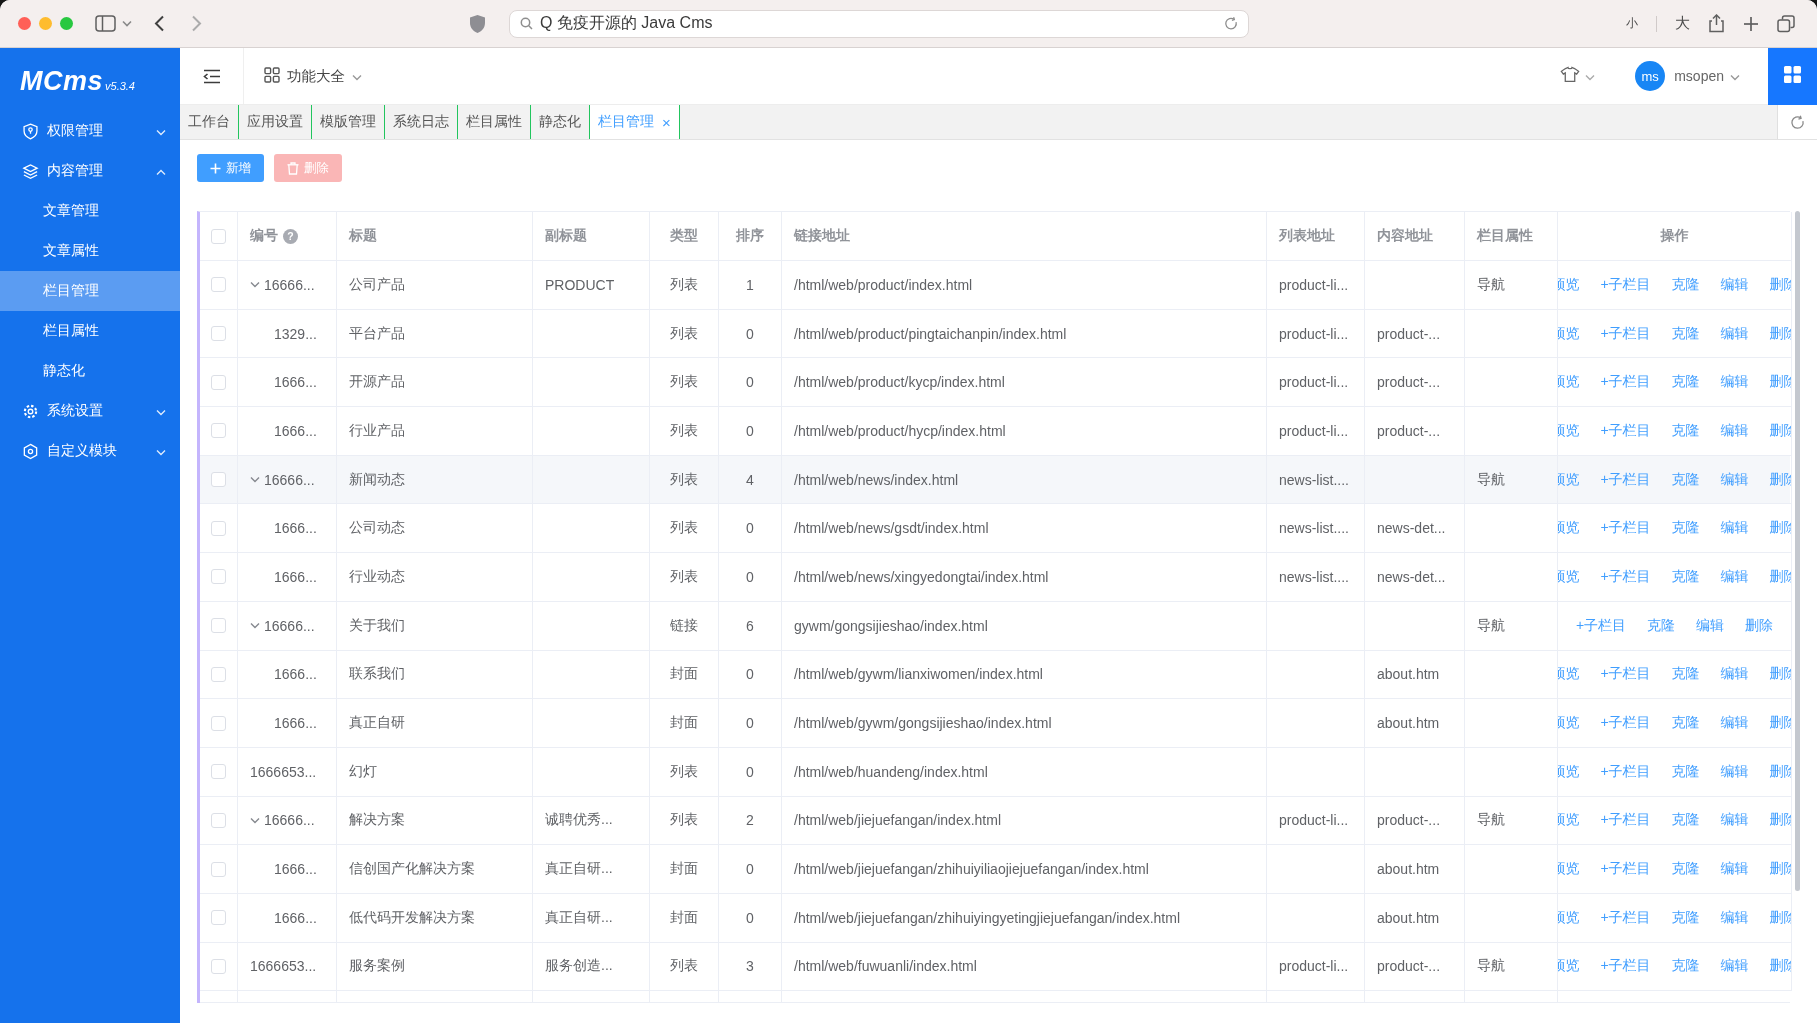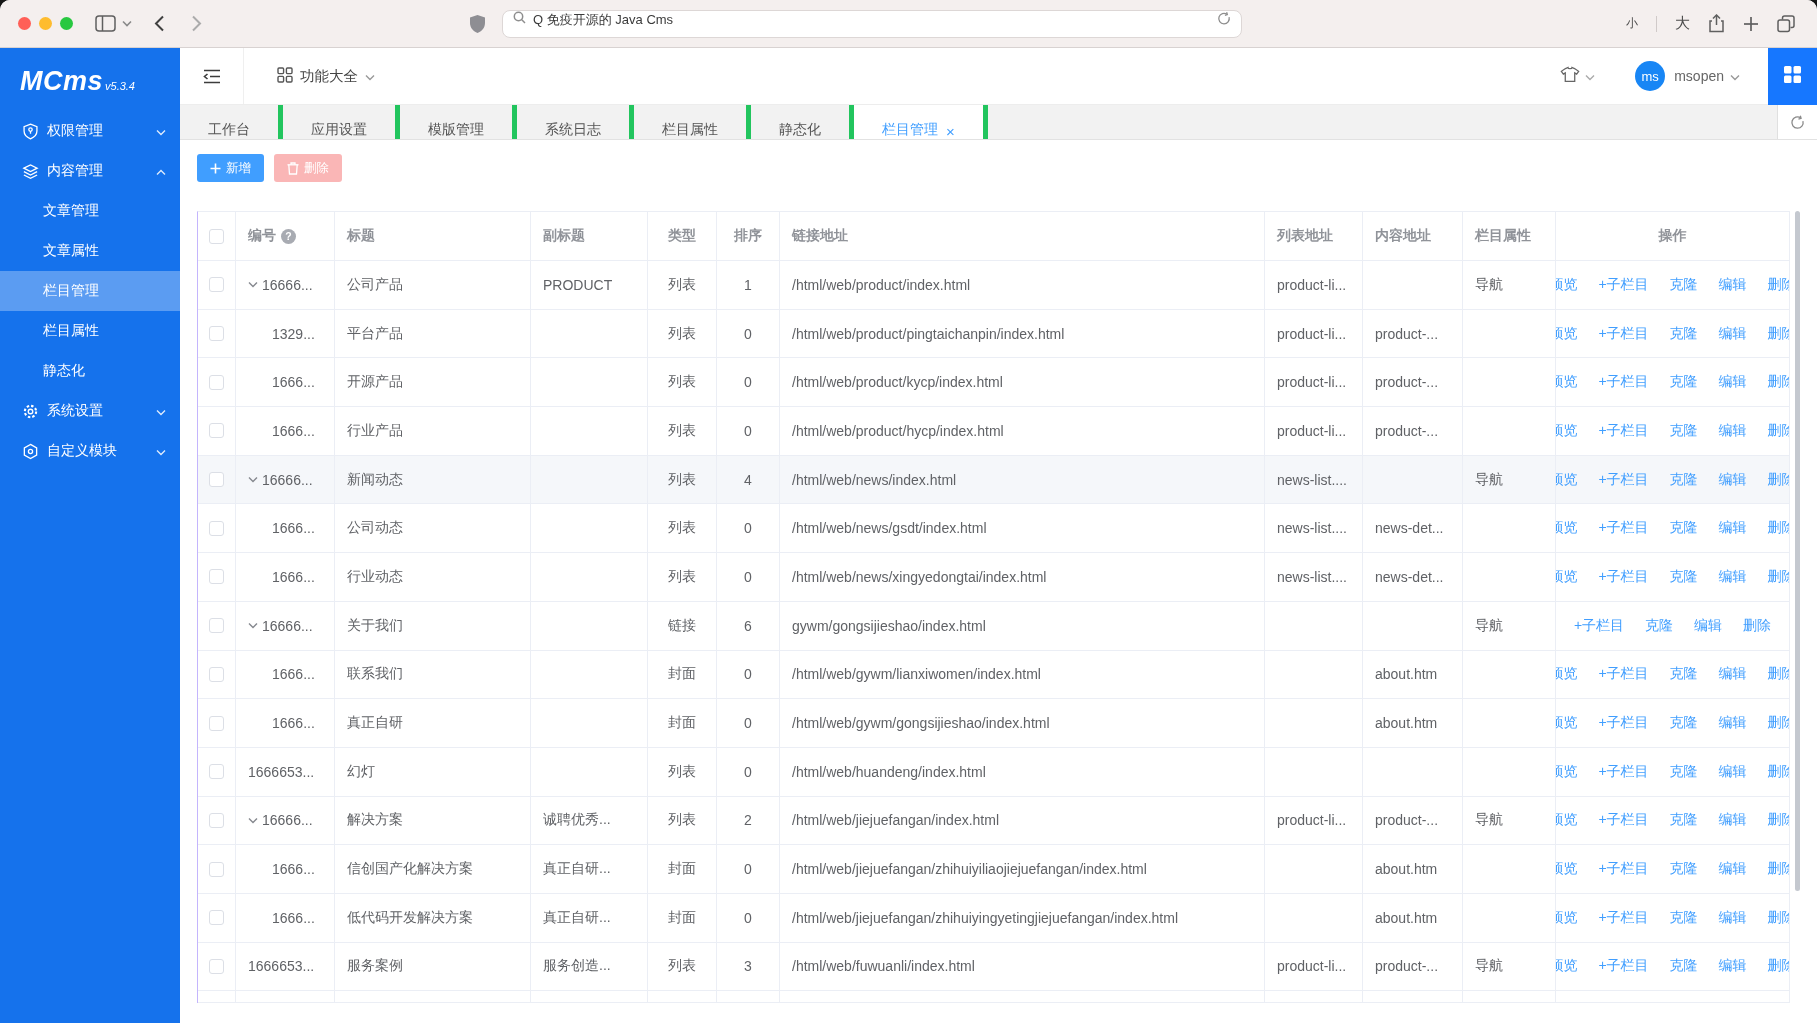--- a/index.html
+++ b/index.html
@@ -7,21 +7,21 @@
   .window { position:relative; width:1817px; height:1023px; border-radius:10px 10px 0 0; overflow:hidden; background:#fff; }
 
   
   .chrome { position:absolute; left:0; top:0; width:1817px; height:48px; background:#f4efee; border-bottom:1px solid #d8d2d1; display:flex; align-items:center; }
   .traffic { display:flex; gap:8px; margin-left:18px; }
   .light { width:13px; height:13px; border-radius:50%; }
   .light.red{ background:#ff5f57; } .light.yellow{ background:#febc2e; } .light.green{ background:#28c840; }
   .chrome-icon { display:flex; align-items:center; justify-content:center; color:#5f5f5f; }
   .chrome svg { display:block; }
   .addr-shield { margin-left:268px; }
-  .address-bar { margin-left:17px; width:740px; height:28px; background:#fff; border:1px solid #ddd7d6; border-radius:8px; display:flex; align-items:flex-start; padding:0 10px; color:#3a3a3a; font-size:13px; }
+  .address-bar { margin-left:24px; width:740px; height:28px; background:#fff; border:1px solid #ddd7d6; border-radius:8px; display:flex; align-items:center; padding:0 10px; color:#3a3a3a; font-size:16px; }
   .address-bar .q { margin-left:7px; white-space:nowrap; }
   .address-bar .reload { margin-left:auto; }
   .chrome-right { display:flex; align-items:center; gap:18px; margin-left:auto; margin-right:22px; color:#5f5f5f; }
   .font-size-label { font-size:12px; color:#4c4c4c; }
   .font-size-label.big { font-size:15px; }
   .vsep { width:1px; height:16px; background:#d0cac9; }
 
   
   .sidebar { position:absolute; left:0; top:48px; width:180px; height:975px; background:#1572ec; color:#fff; }
   .logo { display:flex; align-items:baseline; padding:18px 0 14px 20px; }
@@ -29,47 +29,47 @@
   .logo-ver { font-size:11px; font-style:italic; margin-left:2px; }
   .menu-item { height:40px; display:flex; align-items:center; padding:0 14px 0 22px; font-size:14px; cursor:pointer; }
   .menu-item .mi-icon { width:17px; height:17px; margin-right:8px; display:flex; align-items:center; }
   .menu-item .mi-label { flex:1; }
   .menu-item .mi-caret { opacity:.85; }
   .menu-item.child { padding-left:43px; }
   .menu-item.active { background:rgba(255,255,255,.3); }
 
   
   .main { position:absolute; left:180px; top:48px; width:1637px; height:975px; background:#fff; }
-  .app-header { height:57px; background:#fff; border-bottom:1px solid #ededed; display:flex; align-items:center; position:relative;gap:13px; }
+  .app-header { height:57px; background:#fff; border-bottom:1px solid #ededed; display:flex; align-items:center; position:relative; }
   .fold-btn { width:64px; height:100%; display:flex; align-items:center; justify-content:center; border-right:1px solid #efefef; color:#3c3c3c; }
   .app-menu { display:flex; align-items:center; gap:7px; margin-left:20px; color:#444; font-size:14.5px; }
   .hdr-right { margin-left:auto; display:flex; align-items:center; height:100%; }
   .theme-ctl { display:flex; align-items:center; gap:5px; color:#666; margin-right:40px; }
   .avatar { width:30px; height:30px; border-radius:50%; background:#1886f5; color:#fff; font-size:13px; display:flex; align-items:center; justify-content:center; }
   .username { margin:0 6px 0 9px; color:#666; font-size:14px; }
   .user-caret { color:#999; margin-right:28px; }
   .apps-btn { width:49px; height:57px; background:#1677ff; display:flex; align-items:center; justify-content:center; }
 
   .tab-bar { height:35px; background:#f2f2f2; border-bottom:1px solid #e2e2e2; display:flex; }
-  .tab { display:flex; align-items:flex-end; padding:0 28px; font-size:14px; color:#555; border-right:5px solid #22c55e; cursor:pointer; white-space:nowrap; }
+  .tab { display:flex; align-items:center; padding:0 8px; font-size:14px; color:#555; border-right:1px solid #22c55e; cursor:pointer; white-space:nowrap; }
   .tab.active { background:#fff; color:#409eff; }
   .tab-close { margin-left:8px; font-size:15px; line-height:1; color:#409eff; }
   .tab-close:empty { display:none; }
   .tab-bar-fill { flex:1; }
   .tab-refresh { width:40px; background:#fff; border-left:1px solid #e0e0e0; display:flex; align-items:center; justify-content:center; color:#8a8a8a; }
 
   .content { position:relative; height:883px; background:#fff; }
   .toolbar { padding:14px 0 0 17px; display:flex; gap:10px; }
   .btn { height:28px; border:none; border-radius:3px; color:#fff; font-size:12.5px; display:flex; align-items:center; gap:5px; padding:0 13px; font-family:inherit; }
   .btn-add { background:#409eff; }
   .btn-del { background:#fab6b6; }
   .btn svg { display:block; }
 
   
-  .ttable { margin:29px 0 0 17px; width:1593px; border-left:1px solid #c4b5fd; border-top:1px solid #ebeef5; font-size:14px; --cols:38px 99px 196px 117px 69px 63px 485px 98px 100px 93px 234px; }
+  .ttable { margin:29px 0 0 17px; width:1593px; border-left:3px solid #c4b5fd; border-top:1px solid #ebeef5; font-size:14px; --cols:38px 99px 196px 117px 69px 63px 485px 98px 100px 93px 234px; }
   .trow { display:grid; grid-template-columns:var(--cols); height:48.7px; background:#fff; }
   .trow.thead { height:49px; color:#909399; font-weight:bold; }
   .trow.hl { background:#f5f7fa; }
   .trow.sliver { height:12px; overflow:hidden; }
   .td { border-right:1px solid #ebeef5; border-bottom:1px solid #ebeef5; display:flex; align-items:center; padding:0 12px; color:#606266; overflow:hidden; white-space:nowrap; }
   .td.c { justify-content:center; padding:0 4px;text-align:center; }
   .thead .td { color:#909399; }
   .checkbox { width:15px; height:15px; border:1px solid #dcdfe6; border-radius:3px; background:#fff; }
   .qmark { width:15px; height:15px; border-radius:50%; background:#a8abb2; color:#fff; font-size:10.5px; font-weight:bold; display:inline-flex; align-items:center; justify-content:center; margin-left:5px; }
   .caret-cell { color:#787c82; display:none; margin-right:4px; flex:none; }

